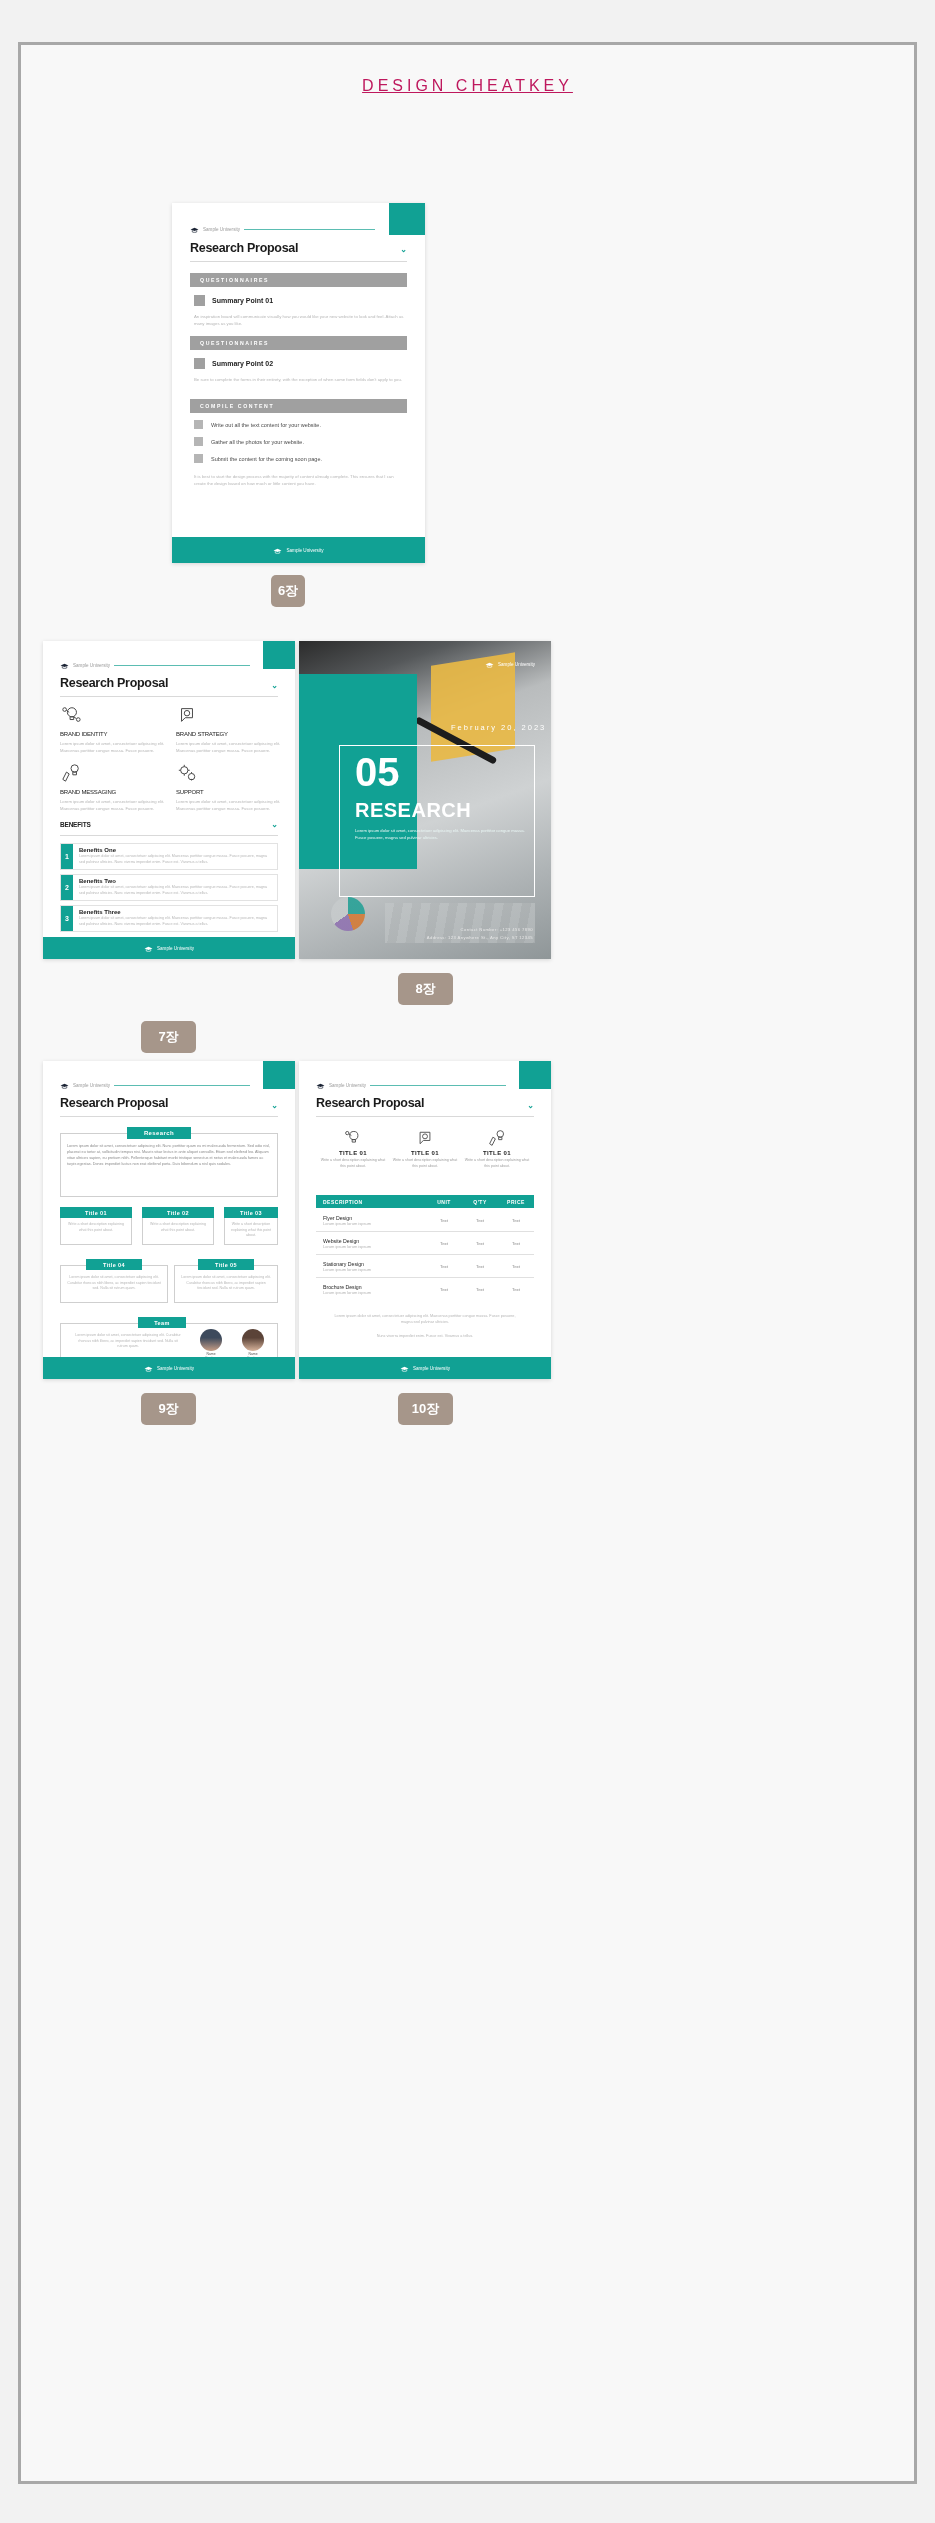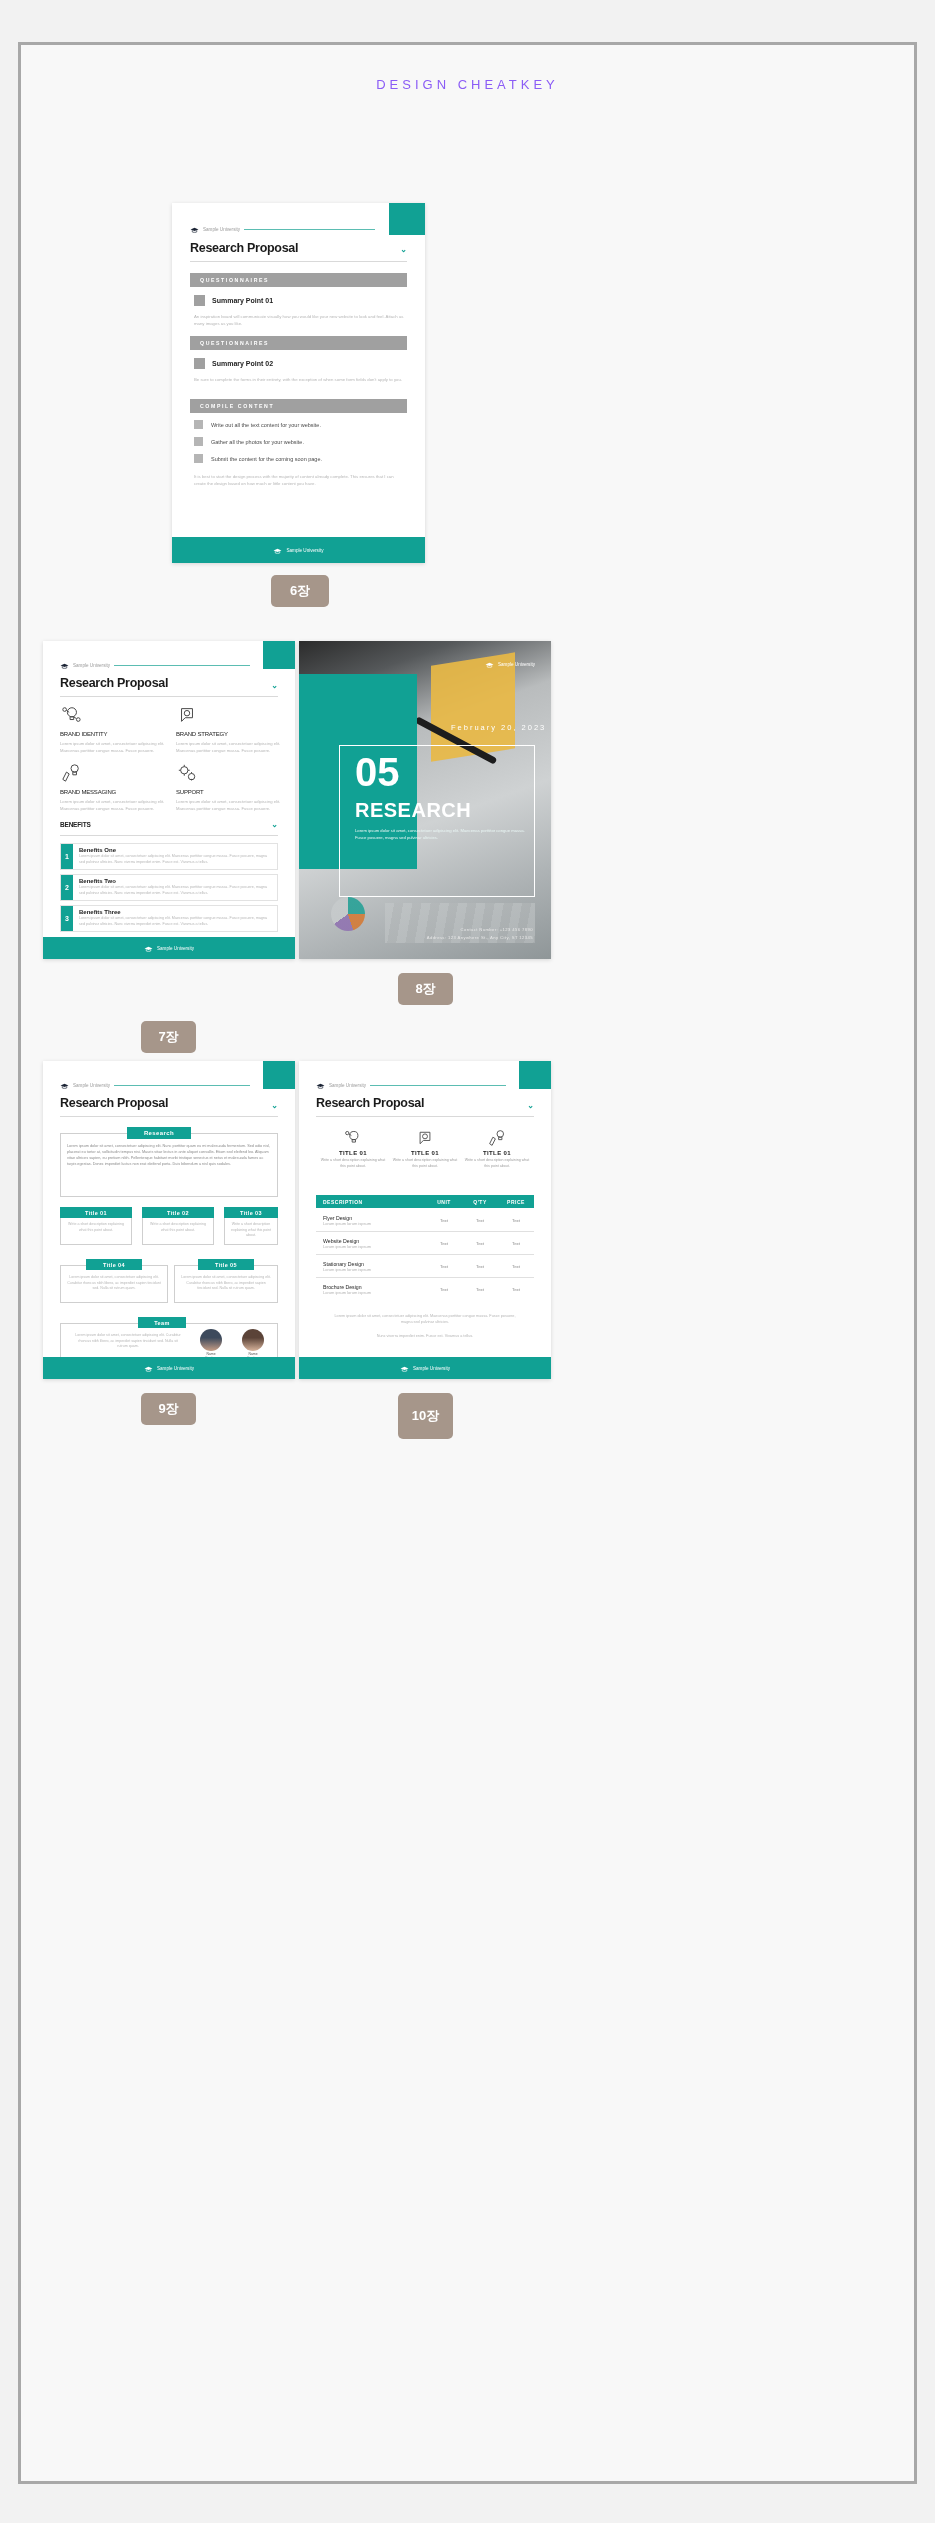--- a/index.html
+++ b/index.html
@@ -10,22 +10,23 @@
     overflow: hidden;
   }
   .page-frame {
     position: absolute; left: 18px; top: 42px;
     width: 899px; height: 2442px;
     background: #f8f8f8;
     border: 3px solid #a8a8a8;
   }
   .hdr { text-align: center; padding-top: 32px; }
   .hdr-kicker {
-    font-size: 13px; letter-spacing: 4px; color: #8b5cf6;
+    font-size: 16px; letter-spacing: 4px; color: #be185d;
     font-weight: 400;
+    text-decoration: underline;
   }
   .hdr-badge {
     display: inline-block; margin-top: 18px;
     background: #a6968a; color: #fff;
     font-size: 26px; font-weight: 700;
     padding: 11px 28px 13px; border-radius: 8px;
     letter-spacing: 0.5px;
   }
 
   
@@ -162,21 +163,21 @@
     <div class="footer-bar" style="height:26px;">
       <span class="cap">
         <svg width="9" height="7" viewBox="0 0 16 12">
             <path d="M8 1 15 4 8 7 1 4z" fill="#fff"></path>
             <path d="M4 5.5v3c0 1 8 1 8 0v-3" stroke="#fff" stroke-width="1.2" fill="none"></path>
           </svg>
       </span>
       <span class="logo-txt">Sample University</span>
     </div>
   </div>
-  <div class="lbl" style="position:absolute;left:250px;top:530px;width:58px;padding:7px 0;font-size:13px;">6장</div>
+  <div class="lbl" style="position:absolute;left:250px;top:530px;width:34px;padding:7px 0;font-size:13px;">6장</div>
 
   <div class="slide" style="position:absolute;left:22px;top:596px;width:252px;height:318px;">
     <div class="teal-tab" style="right:0;top:0;width:32px;height:28px;"></div>
     <div class="slide-head" style="position:absolute;left:17px;top:15px;right:45px;">
       <span class="cap">
         <svg width="9" height="7" viewBox="0 0 16 12">
             <path d="M8 1 15 4 8 7 1 4z" fill="#1c2536"></path>
             <path d="M4 5.5v3c0 1 8 1 8 0v-3" stroke="#1c2536" stroke-width="1.2" fill="none"></path>
           </svg>
       </span>
@@ -454,15 +455,15 @@
     <div class="footer-bar" style="height:22px;">
       <span class="cap">
         <svg width="9" height="7" viewBox="0 0 16 12">
             <path d="M8 1 15 4 8 7 1 4z" fill="#fff"></path>
             <path d="M4 5.5v3c0 1 8 1 8 0v-3" stroke="#fff" stroke-width="1.2" fill="none"></path>
           </svg>
       </span>
       <span class="logo-txt">Sample University</span>
     </div>
   </div>
-  <div class="lbl" style="position:absolute;left:377px;top:1348px;width:55px;padding:14px 0;font-size:13px;">10장</div>
+  <div class="lbl" style="position:absolute;left:377px;top:1348px;width:55px;padding:7px 0;font-size:13px;">10장</div>
 
 </div>
 
 </body></html>

